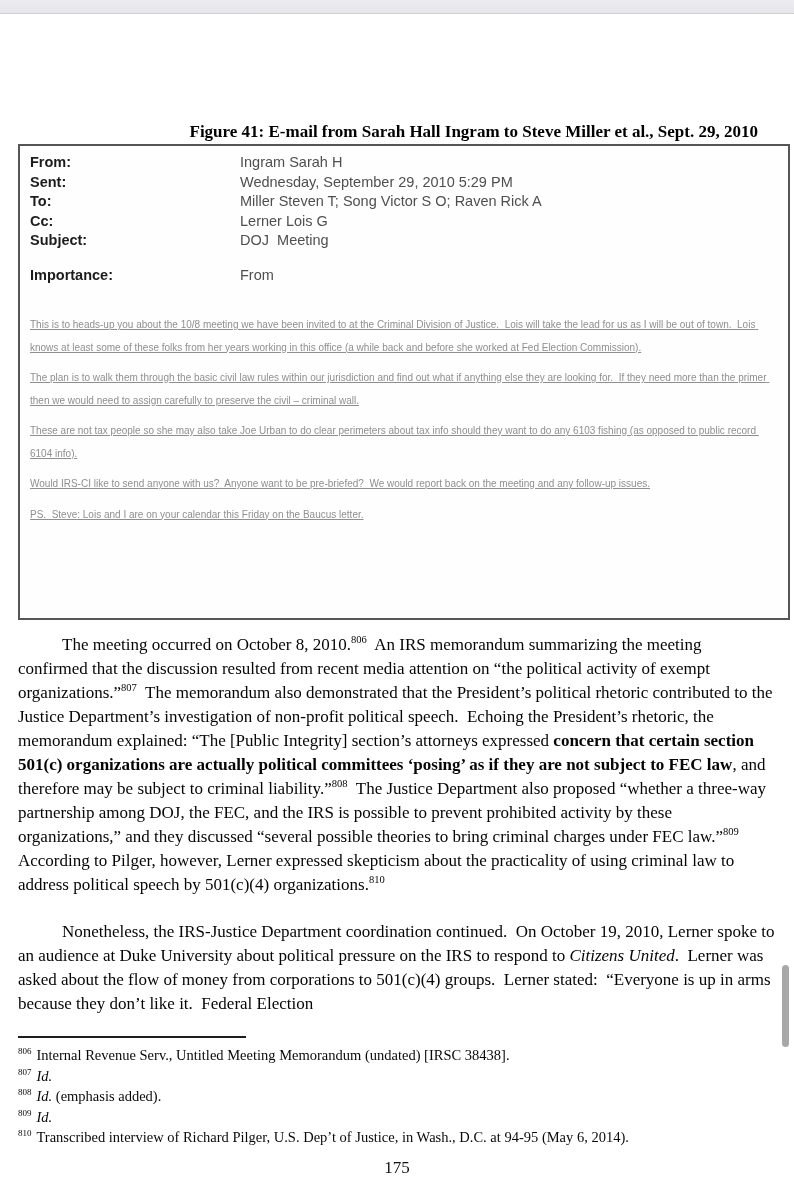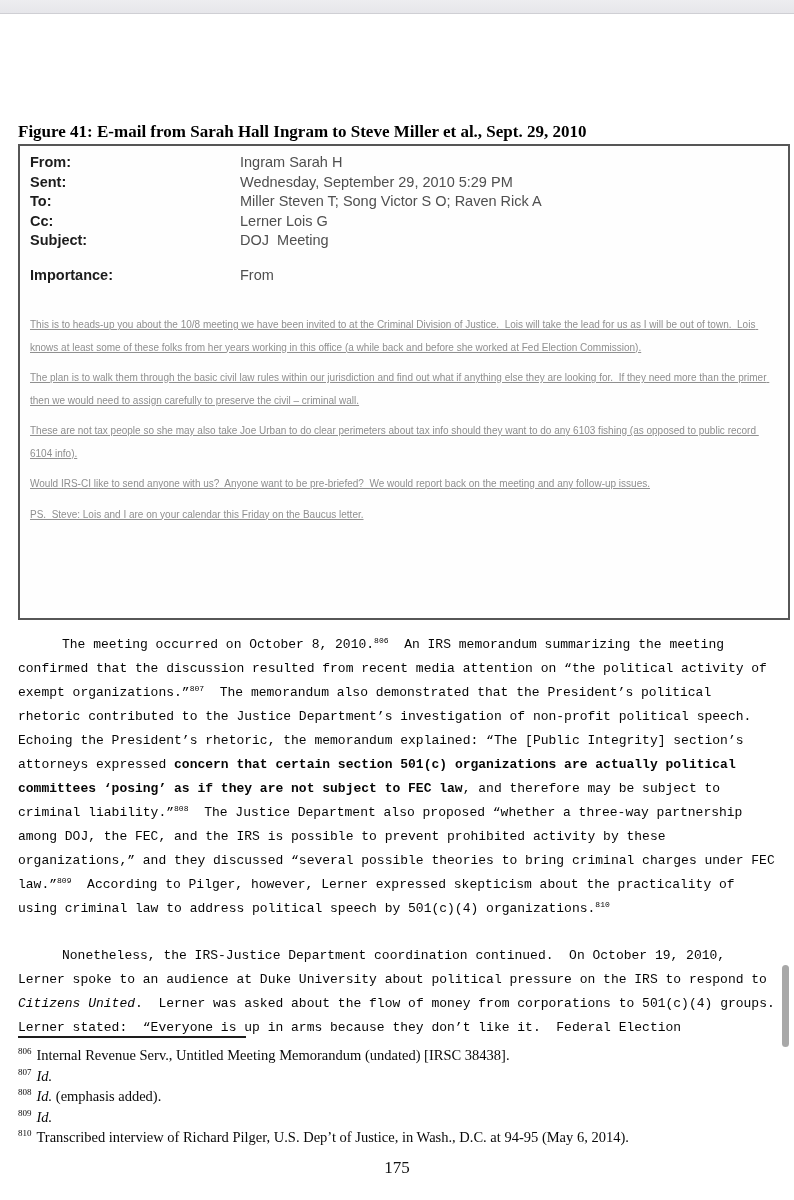--- a/index.html
+++ b/index.html
@@ -18,20 +18,21 @@
     background: linear-gradient(#ededf0, #e6e6ea);
     border-bottom: 1px solid #cfcfd4;
   }
 
   
   .caption {
     position: absolute; top: 122px; left: 18px; width: 740px;
     font-family: "Liberation Serif", serif;
     font-weight: bold; font-size: 17px; line-height: 20px;
     color: #000;
+    text-align: right;
   }
 
   
   .email-box {
     position: absolute; top: 144px; left: 18px;
     width: 772px; height: 476px;
     box-sizing: border-box;
     border: 2px solid #565656;
     background: #fefefe;
     padding: 7px 14px 0 10px;
@@ -45,23 +46,22 @@
   .email-body {
     margin-top: 29px;
     color: #8f8f8f;
     font-size: 10px; line-height: 22.5px; text-decoration: underline;
   }
   .email-para { white-space: pre-wrap; margin: 0 0 8px 0; }
 
   
   .main-text {
     position: absolute; top: 633px; left: 18px; width: 757px;
-    font-size: 13px; line-height: 24px;
+    font-size: 17px; line-height: 24px;
     color: #050505;
-    font-family: Liberation Mono, monospace;
   }
   .body-para { margin: 0 0 23px 0; text-indent: 44px; white-space: pre-wrap; }
   .body-para .b { font-weight: bold; }
   .body-para .i { font-style: italic; }
   sup { font-size: 62%; line-height: 0; }
 
   
   .footnotes {
     position: absolute; top: 1036px; left: 18px; width: 760px;
     font-size: 14.5px; line-height: 20.5px; color: #090909;

